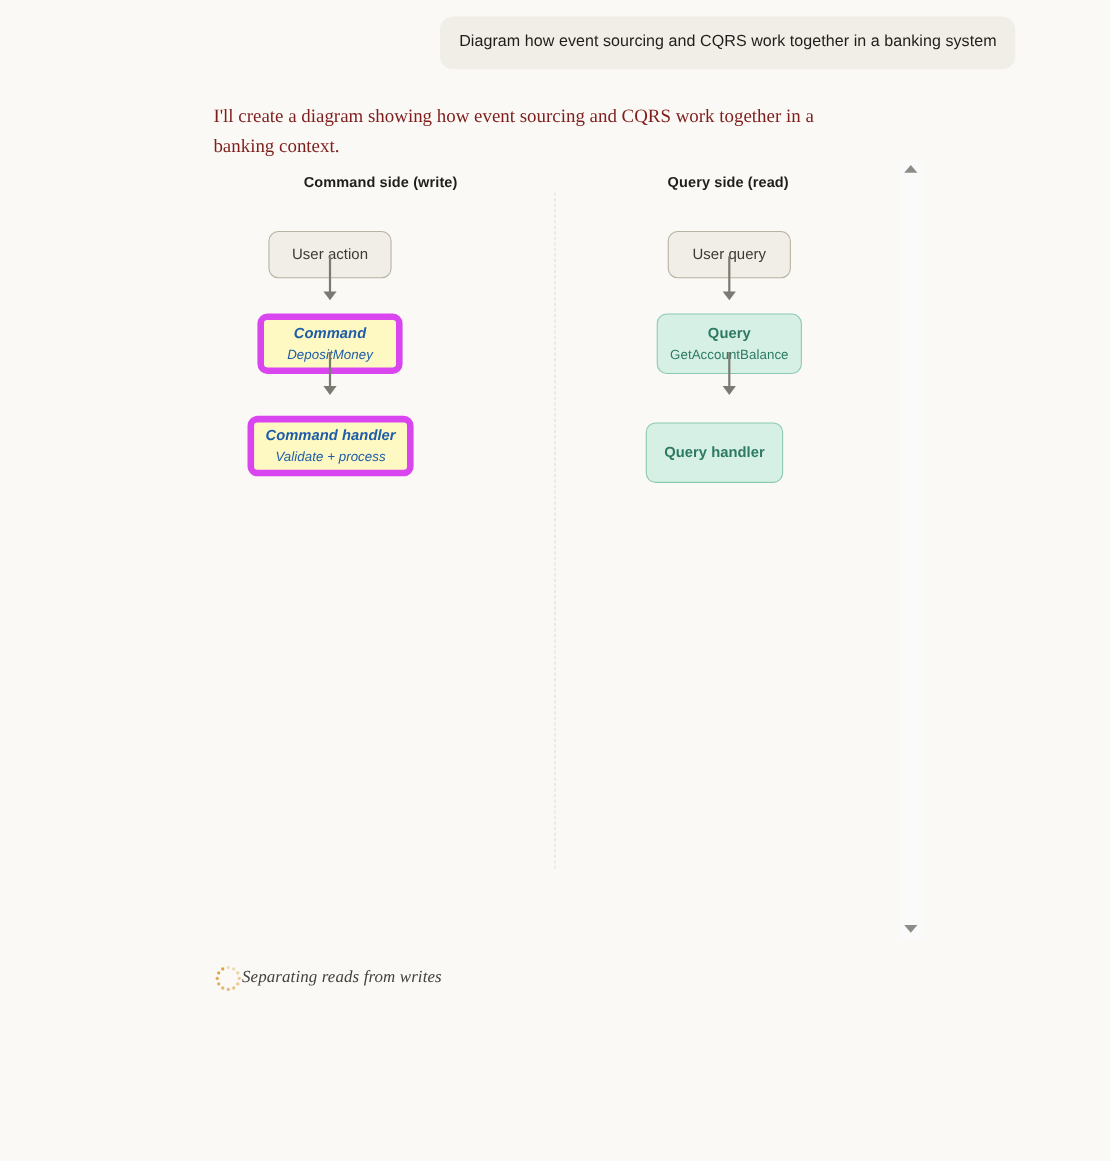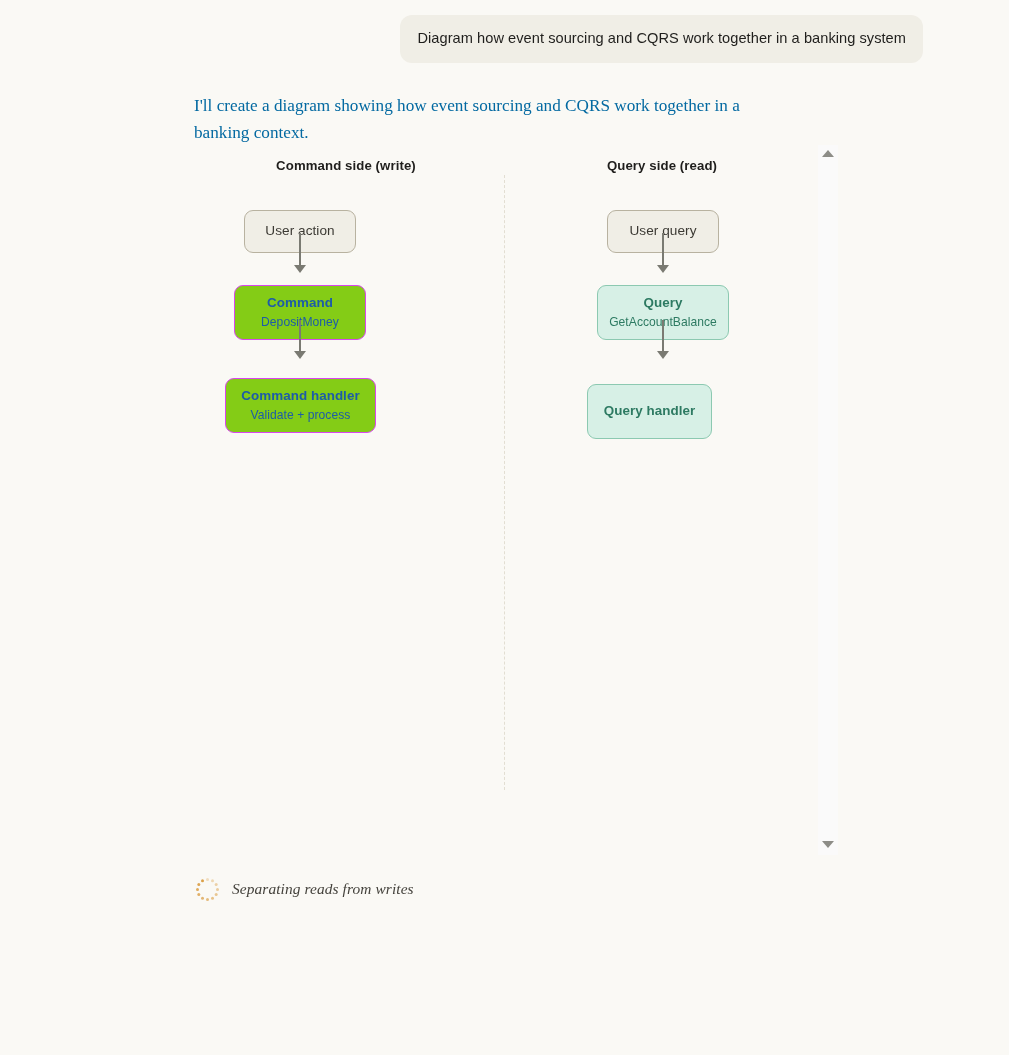--- a/index.html
+++ b/index.html
@@ -42,21 +42,21 @@
 
   
   .assistant-text {
     position: absolute;
     top: 92px;
     left: 194px;
     width: 600px;
     font-family: "Liberation Serif", "DejaVu Serif", serif;
     font-size: 17.2px;
     line-height: 1.58;
-    color: #0369a1;
+    color: #7f1d1d;
   }
 
   
   .diagram-viewport {
     position: absolute;
     top: 145px;
     left: 186px;
     width: 652px;
     height: 710px;
     background: #faf9f5;
@@ -150,23 +150,24 @@
   .node.plain .node-title { font-weight: normal; font-size: 13.6px; }
 
   
   .node.neutral {
     background: #f0eee6;
     border: 1px solid #b8b2a0;
     color: #3c3a34;
   }
   
   .node.command {
-    background: #84cc16;
-    border: 1px solid #d946ef;
+    background: #fef9c3;
+    border: 6px solid #d946ef;
     color: #1d5ca8;
+    font-style: italic;
   }
   
   .node.query {
     background: #d7f0e6;
     border: 1px solid #8cc9b1;
     color: #2d7a62;
   }
 
   
   .connector {
@@ -192,21 +193,20 @@
     border-top: 8px solid #7a7a72;
   }
 
   
   .status-row {
     position: absolute;
     top: 876px;
     left: 194px;
     display: flex;
     align-items: center;
-    gap: 12px;
   }
   .spinner {
     position: relative;
     width: 26px;
     height: 26px;
     flex: none;
   }
   .spinner i {
     position: absolute;
     width: 3px;

